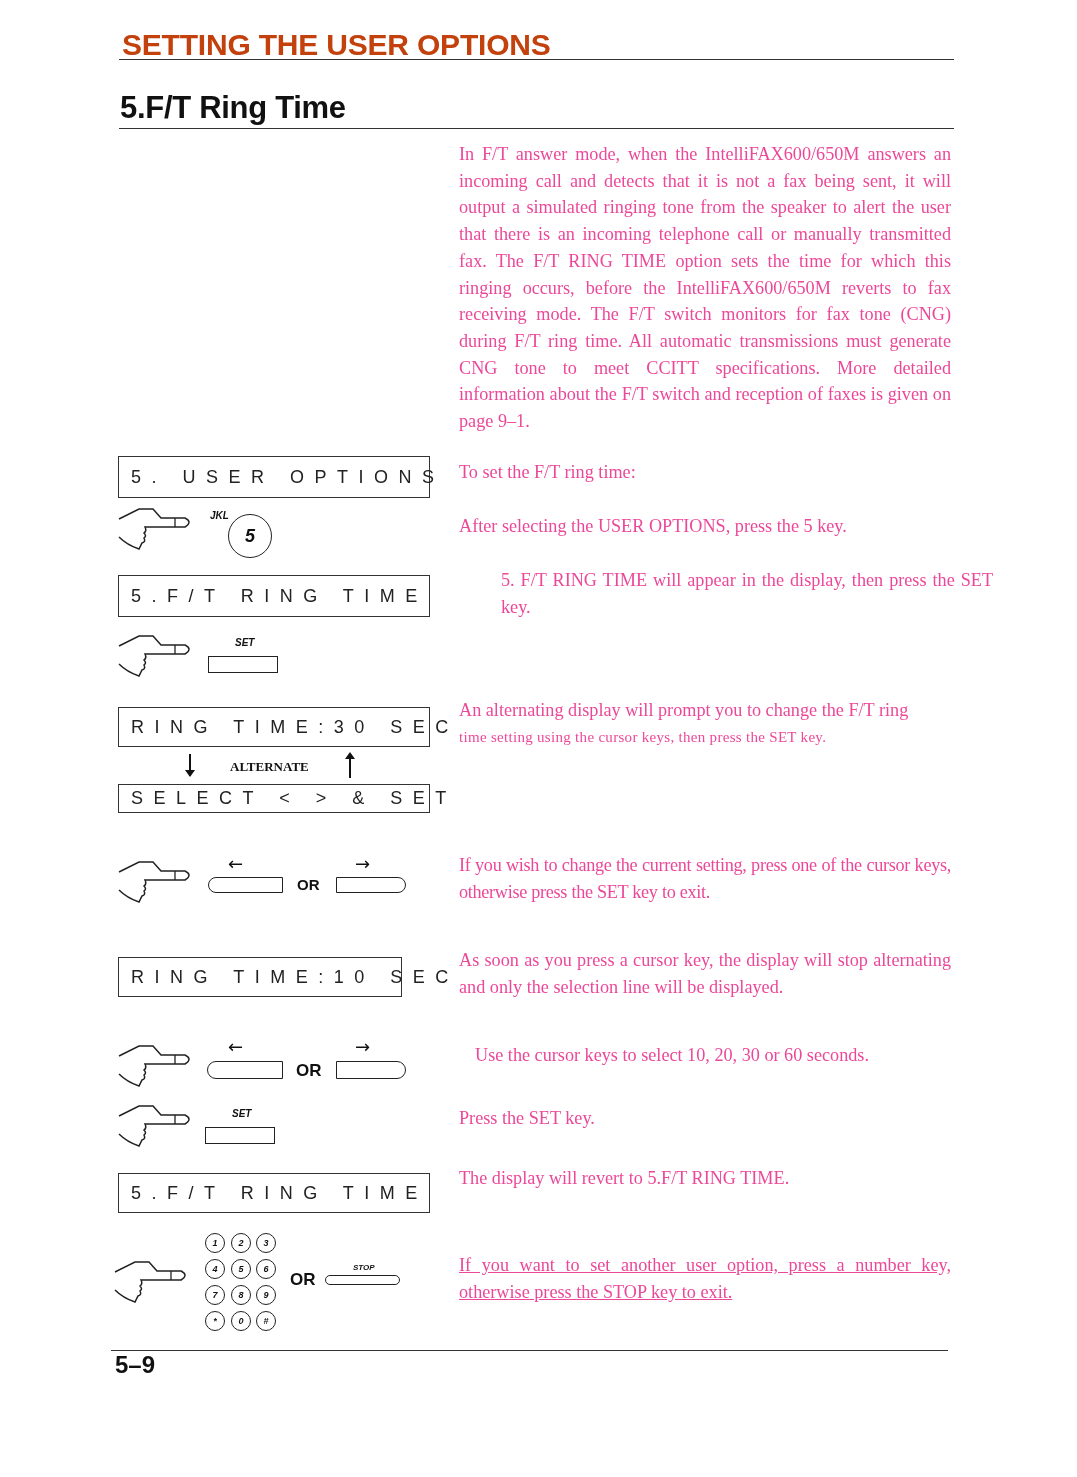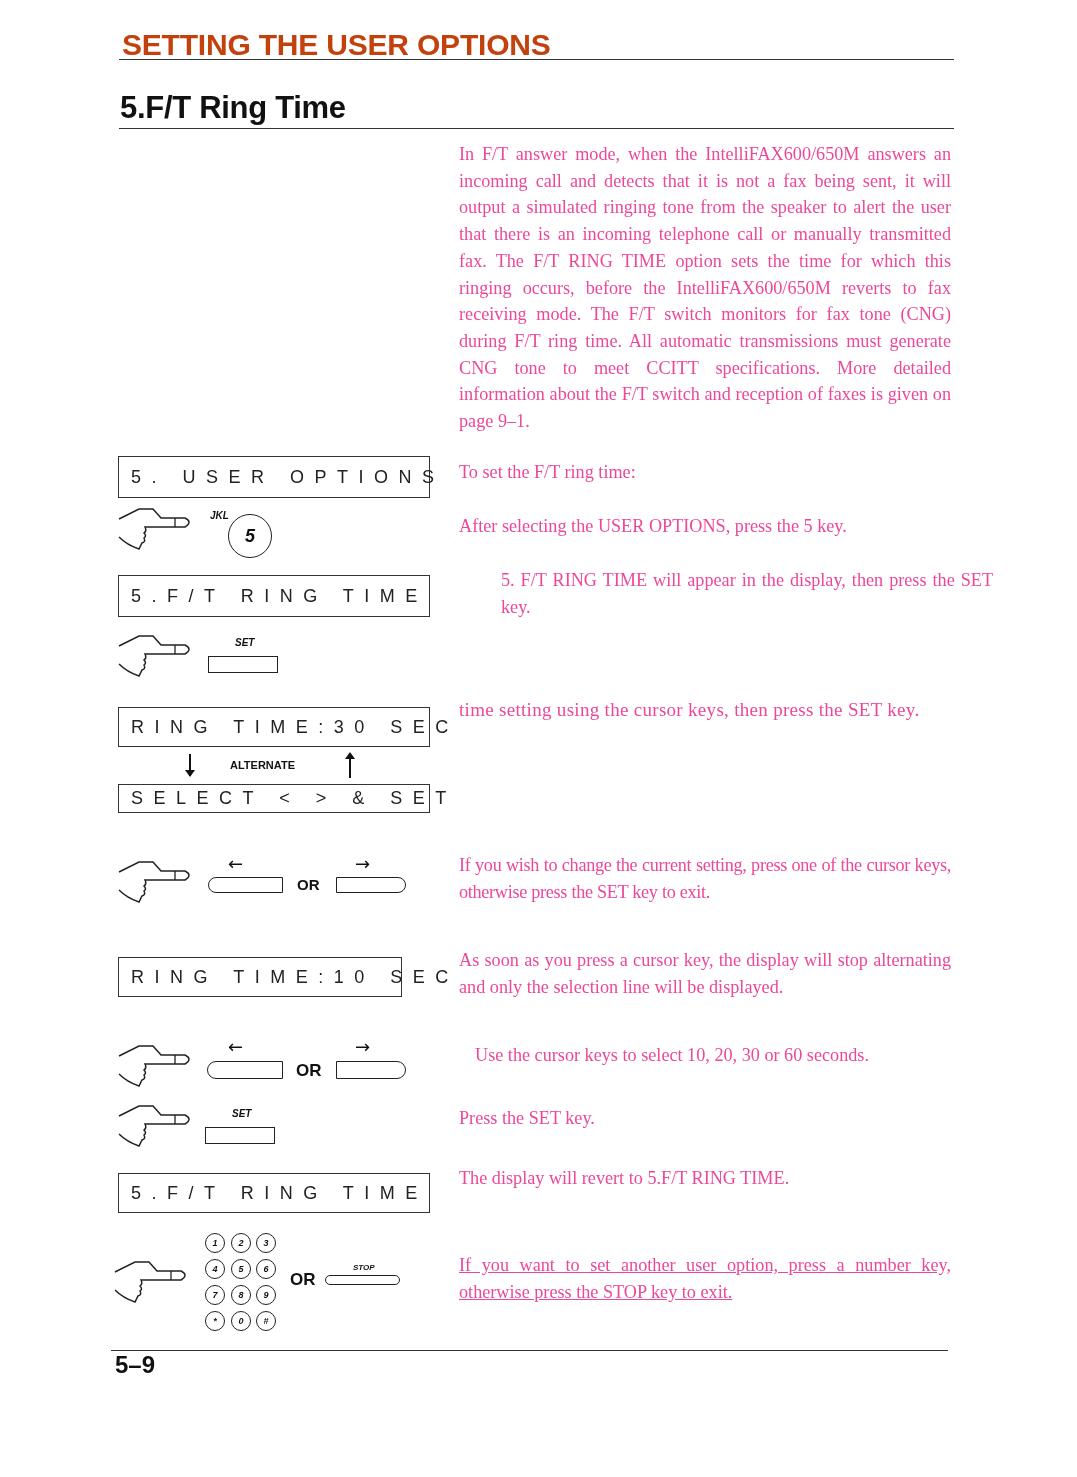--- a/index.html
+++ b/index.html
@@ -11,21 +11,21 @@
   }
   .rule { position: absolute; height: 0; border-top: 1.5px solid #333; }
   .page-title {
     left: 120px; top: 90px; font-family: "Liberation Sans", sans-serif;
     font-weight: bold; font-size: 31px; color: #111; letter-spacing: -0.3px;
   }
   .body-text {
     font-family: "Liberation Serif", serif; font-size: 18.2px; line-height: 26.7px; color: #ec4899;
     width: 492px; text-align: justify;
   }
-  .small-note { font-size: 19px; letter-spacing: 0.3px; }
+  .small-note { font-size: 15px; letter-spacing: 0.3px; }
   .lcd {
     position: absolute; border: 1.5px solid #333; box-sizing: border-box;
     font-family: "Liberation Sans", sans-serif; font-size: 18px; color: #222;
     display: flex; align-items: center; padding-left: 12px; letter-spacing: 10.5px;
     white-space: pre;
   }
   .hand { position: absolute; width: 80px; height: 50px; }
   .key-round {
     position: absolute; border: 1.5px solid #222; border-radius: 50%;
     display: flex; align-items: center; justify-content: center;
@@ -37,21 +37,21 @@
   }
   .key-rect { position: absolute; border: 1.5px solid #222; box-sizing: border-box; }
   .key-left { border-radius: 12px 0 0 12px; }
   .key-right { border-radius: 0 12px 12px 0; }
   .key-pill { border-radius: 12px; }
   .or-text {
     position: absolute; font-family: "Liberation Sans", sans-serif; font-weight: bold; font-size: 17px; color: #111;
   }
   .arrow-h { position: absolute; font-family: "DejaVu Sans", sans-serif; font-size: 18px; color: #111; line-height: 1; }
   .alt-label {
-    position: absolute; font-family: Liberation Sans, sans-serif; font-weight: bold; font-size: 11px; color: #111;
+    position: absolute; font-family: Liberation Serif, serif; font-weight: bold; font-size: 13px; color: #111;
   }
   .numkey {
     position: absolute; width: 20px; height: 20px; border: 1.3px solid #222; border-radius: 50%;
     display: flex; align-items: center; justify-content: center; box-sizing: border-box;
     font-family: "Liberation Sans", sans-serif; font-weight: bold; font-style: italic; font-size: 9px;
   }
   .page-num {
     left: 115px; top: 1351px; font-family: "Liberation Sans", sans-serif; font-weight: bold; font-size: 24px; color: #111;
   }
 </style>
@@ -62,20 +62,21 @@
 <div class="rule" style="left:119px; top:59px; width:835px;"></div>
 <div class="abs page-title">5.F/T Ring Time</div>
 <div class="rule" style="left:119px; top:128px; width:835px;"></div>
 
 <div class="abs body-text" style="left:459px; top:141px;">In F/T answer mode, when the IntelliFAX600/650M answers an incoming call and detects that it is not a fax being sent, it will output a simulated ringing tone from the speaker to alert the user that there is an incoming telephone call or manually transmitted fax. The F/T RING TIME option sets the time for which this ringing occurs, before the IntelliFAX600/650M reverts to fax receiving mode. The F/T switch monitors for fax tone (CNG) during F/T ring time. All automatic transmissions must generate CNG tone to meet CCITT specifications. More detailed information about the F/T switch and reception of faxes is given on page 9–1.</div>
 
 <div class="abs body-text" style="left:459px; top:459px;">To set the F/T ring time:</div>
 <div class="abs body-text" style="left:459px; top:513px;">After selecting the USER OPTIONS, press the 5 key.</div>
 <div class="abs body-text" style="left:459px; top:567px;margin-left:42px;">5. F/T RING TIME will appear in the display, then press the SET key.</div>
 <div class="abs body-text" style="left:459px; top:697px;">
+  <div>An alternating display will prompt you to change the F/T ring</div>
   <div class="small-note">time setting using the cursor keys, then press the SET key.</div>
 </div>
 <div class="abs body-text" style="left:459px; top:852px; letter-spacing:-0.3px;">If you wish to change the current setting, press one of the cursor keys, otherwise press the SET key to exit.</div>
 <div class="abs body-text" style="left:459px; top:947px;">As soon as you press a cursor key, the display will stop alternating and only the selection line will be displayed.</div>
 <div class="abs body-text" style="left:475px; top:1042px;">Use the cursor keys to select 10, 20, 30 or 60 seconds.</div>
 <div class="abs body-text" style="left:459px; top:1105px;">Press the SET key.</div>
 <div class="abs body-text" style="left:459px; top:1165px;">The display will revert to 5.F/T RING TIME.</div>
 <div class="abs body-text" style="left:459px; top:1252px;text-decoration:underline;">If you want to set another user option, press a number key, otherwise press the STOP key to exit.</div>
 
 <div class="lcd" style="left:118px; top:456px; width:312px; height:42px;">5. USER OPTIONS</div>

